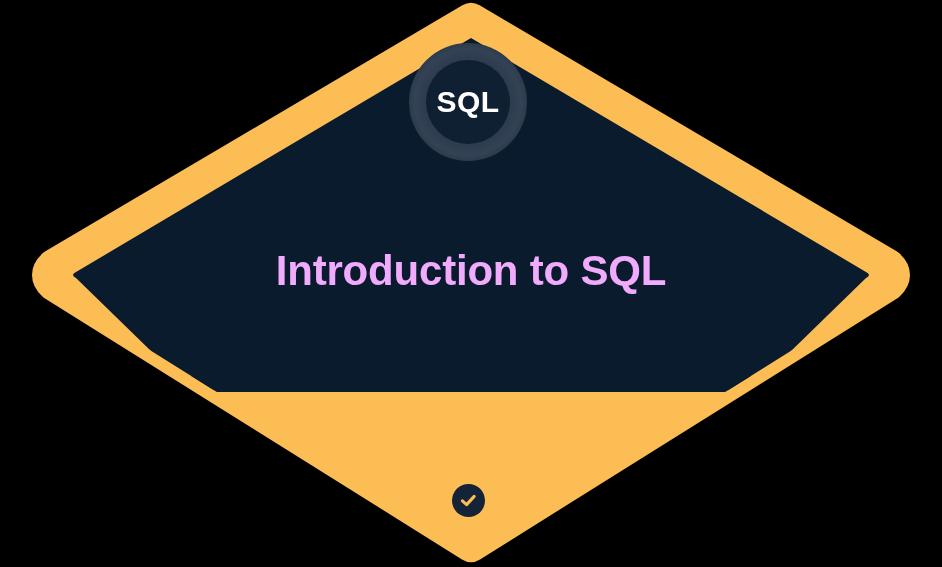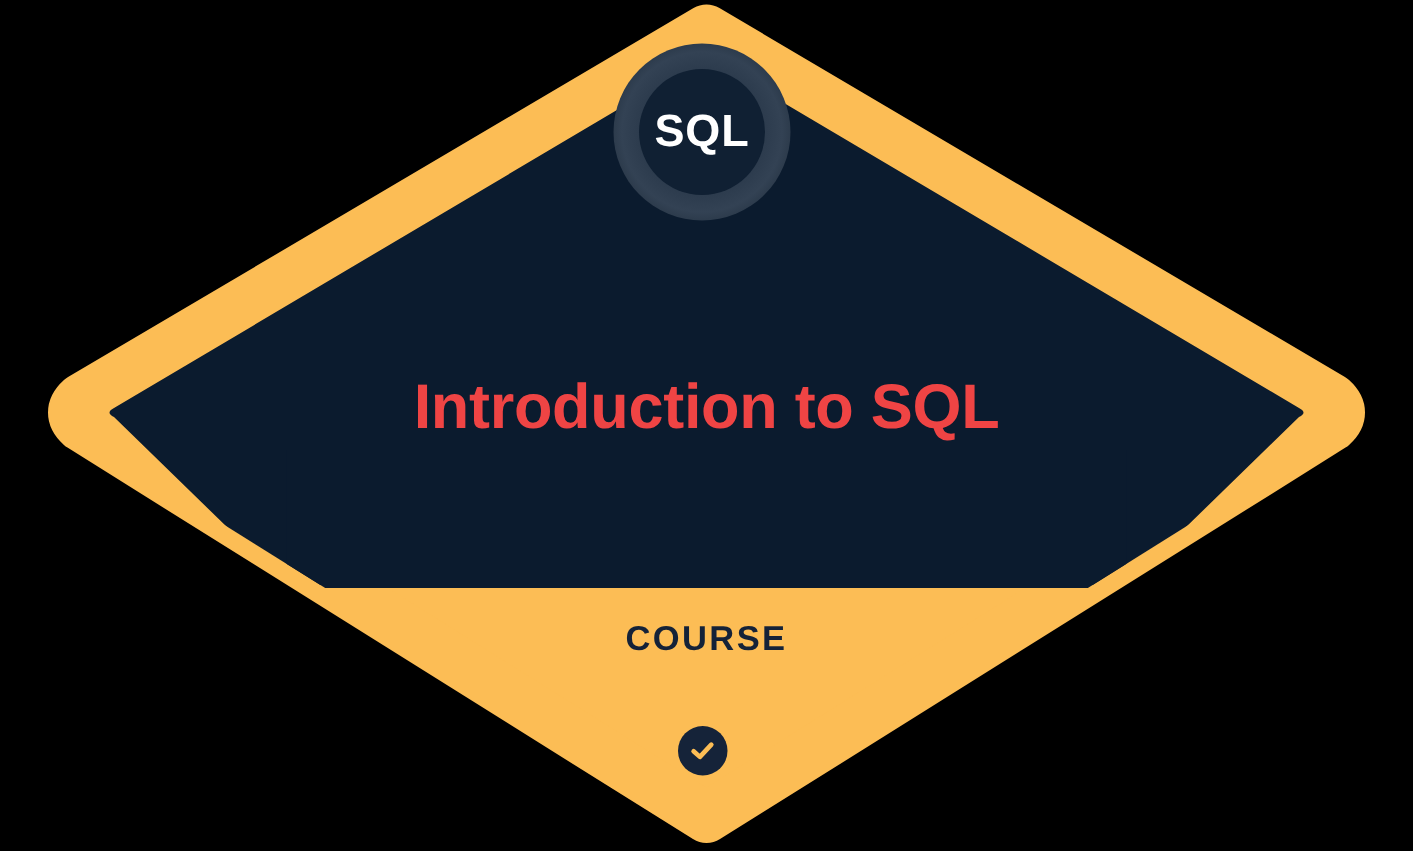--- a/index.html
+++ b/index.html
@@ -39,21 +39,21 @@
     width: 942px;
     height: 567px;
     pointer-events: none;
   }
   .overlay > * { pointer-events: auto; }
 
   
   #sql-emblem {
     position: absolute;
     left: 409px;
-    top: 29px;
+    top: 43px;
     width: 118px;
     height: 118px;
     border-radius: 50%;
     background: radial-gradient(circle at 50% 50%,
                 #0e2036 0%,
                 #0e2036 42%,
                 #2b3a4c 47%,
                 #334254 64%,
                 #22303f 82%,
                 #16253a 93%,
@@ -80,21 +80,21 @@
     font-family: "Liberation Sans", sans-serif;
   }
 
   
   #course-title {
     position: absolute;
     left: 0;
     top: 244px;
     width: 942px;
     text-align: center;
-    color: #ef4444;
+    color: #f0abfc;
     font-size: 42px;
     font-weight: 700;
     letter-spacing: -0.2px;
     line-height: 54px;
     font-family: "Liberation Sans", sans-serif;
     white-space: nowrap;
   }
 
   
   #status-block {
@@ -188,21 +188,20 @@
 
     <div id="sql-emblem">
       <div id="sql-emblem-inner">
         <span class="sql-text">SQL</span>
       </div>
     </div>
 
     <div id="course-title">Introduction to SQL</div>
 
     <div id="status-block">
-      <span class="status-line">COURSE</span>
     </div>
 
     <div id="check-badge">
       <svg width="19" height="19" viewBox="0 0 19 19" xmlns="http://www.w3.org/2000/svg">
         <path d="M 3.4 9.8 L 7.6 13.6 L 15.2 5.4" fill="none" stroke="#FCBD55" stroke-width="3.1" stroke-linecap="round" stroke-linejoin="round"></path>
       </svg>
     </div>
 
   </div>
 </div>

